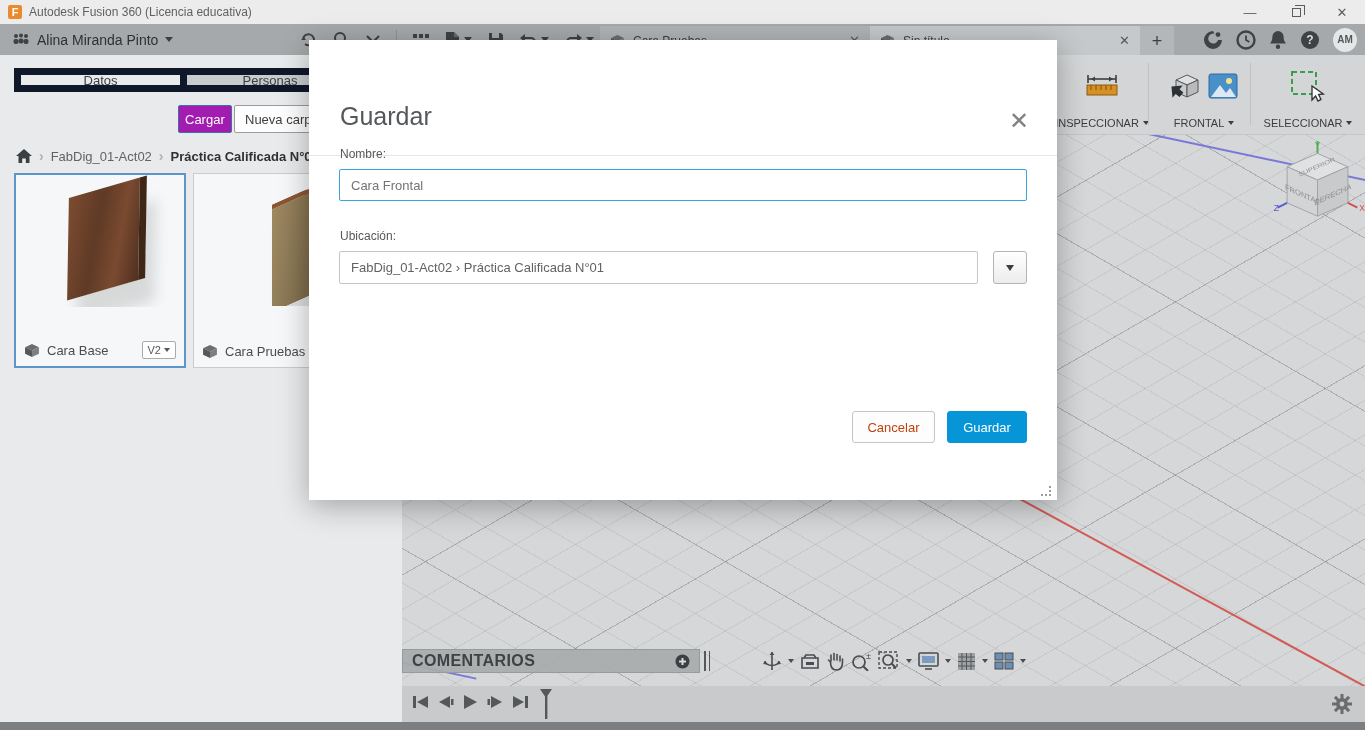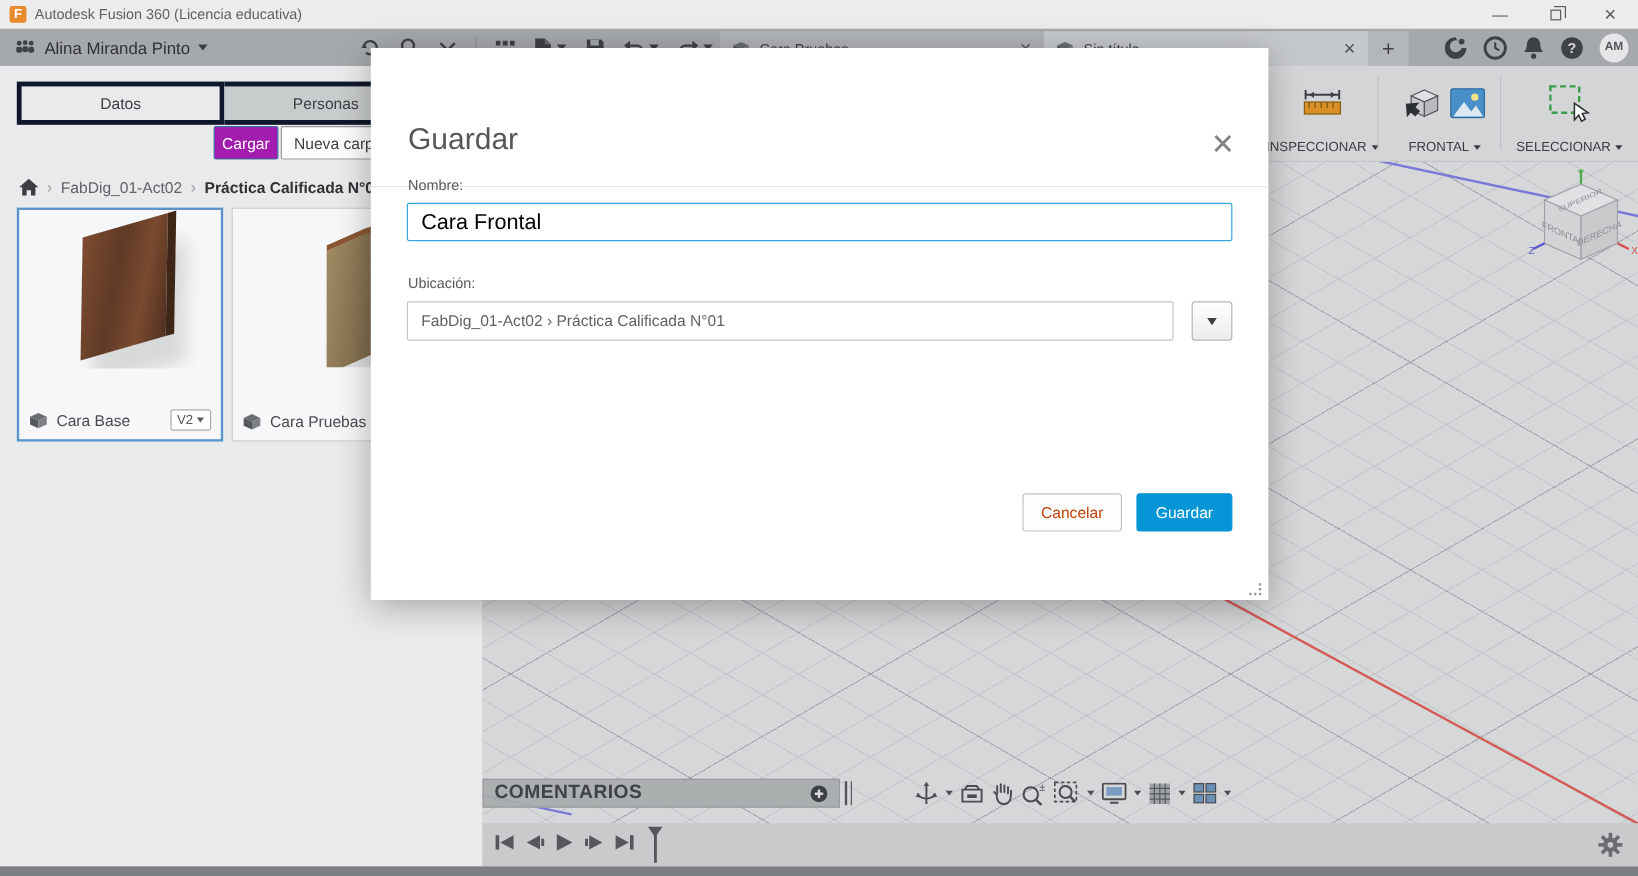--- a/index.html
+++ b/index.html
@@ -36,22 +36,22 @@
   .doc-tab { width:270px; height:29px; display:flex; align-items:center; padding:0 10px; gap:8px;
     font-size:12px; color:#3c3f41; }
   .doc-tab.inactive { background:#b1b4b6; }
   .doc-tab.active { background:#c6c9cb; }
   .doc-tab .tab-label { flex:1; white-space:nowrap; overflow:hidden; }
   .tab-close { color:#55585a; font-size:13px; }
 
   
   .datapanel { position:absolute; left:0; top:55px; width:402px; height:667px; background:#e8eaeb; overflow:hidden; }
   .panel-tabs { position:absolute; left:14px; top:13px; display:flex; }
-  .panel-tab { height:36px; display:flex; align-items:center; justify-content:center;
-    font-size:13px; color:#3c3f41; border:4px solid #0f172a; }
+  .panel-tab { height:24px; display:flex; align-items:center; justify-content:center;
+    font-size:13px; color:#3c3f41; border:7px solid #0f172a; }
   .panel-tab.datos { width:173px; background:#e8eaeb; }
   .panel-tab.personas { width:173px; background:#c9cccd; border-left:none; }
   .btn-cargar { position:absolute; left:178px; top:50px; height:28px; padding:0 6px;
     background:#a21caf; color:#fff; font-size:13px; border:1px solid #3f6fa6; border-radius:2px;
     display:flex; align-items:center; }
   .btn-nueva { position:absolute; left:234px; top:50px; height:28px; width:112px; padding:0 10px;
     background:#fdfdfd; color:#3c3f41; font-size:13px; border:1px solid #9a9da0; border-radius:2px;
     display:flex; align-items:center; white-space:nowrap; overflow:hidden; }
   .breadcrumb { position:absolute; left:16px; top:93px; display:flex; align-items:center; gap:7px; font-size:13px; }
   .crumb-sep { color:#b0b3b5; font-size:14px; font-weight:bold; }
@@ -120,21 +120,21 @@
 
   
   .dialog { position:absolute; left:309px; top:40px; width:748px; height:460px; background:#fff;
     box-shadow:0 6px 28px rgba(0,0,0,.30); z-index:60; }
   .dlg-title { position:absolute; left:31px; top:62px; font-size:25px; color:#55585a; }
   .dlg-close { position:absolute; right:26px; top:70px; width:24px; height:24px; color:#808284; font-size:24px; line-height:22px; text-align:center; }
   .dlg-hr { position:absolute; left:0; top:115px; width:748px; height:1px; background:#e6e6e6; }
   .dlg-label { position:absolute; left:31px; font-size:12px; color:#55585a; }
   .name-label { top:107px; }
   .name-input { position:absolute; left:30px; top:129px; width:688px; height:32px; border:1px solid #35a7de;
-    border-radius:2px; font-size:18px; color:#000000; padding:0 11px; outline:none; font-family:"Liberation Sans",sans-serif; }
+    border-radius:2px; font-size:13px; color:#737373; padding:0 11px; outline:none; font-family:"Liberation Sans",sans-serif; }
   .loc-label { top:189px; }
   .loc-box { position:absolute; left:30px; top:211px; width:639px; height:33px; border:1px solid #c3c6c8;
     border-radius:2px; font-size:13px; color:#606365; display:flex; align-items:center; padding:0 11px; }
   .loc-drop { position:absolute; left:684px; top:211px; width:34px; height:33px; border:1px solid #b2b5b7;
     border-radius:3px; background:linear-gradient(#fff,#ececec); display:flex; align-items:center; justify-content:center; }
   .loc-drop .caret-dn { border-top-color:#3c3f41; border-width:4px; border-top-width:6px; margin-top:5px; }
   .btn-cancel { position:absolute; left:543px; top:371px; width:83px; height:32px; background:#fdfdfd;
     border:1px solid #c4c4c4; border-radius:3px; font-size:13px; color:#c2410c; display:flex; align-items:center; justify-content:center; }
   .btn-save { position:absolute; left:638px; top:371px; width:80px; height:32px; background:#0696d7;
     border:1px solid #0696d7; border-radius:3px; font-size:13px; color:#fff; display:flex; align-items:center; justify-content:center; }

